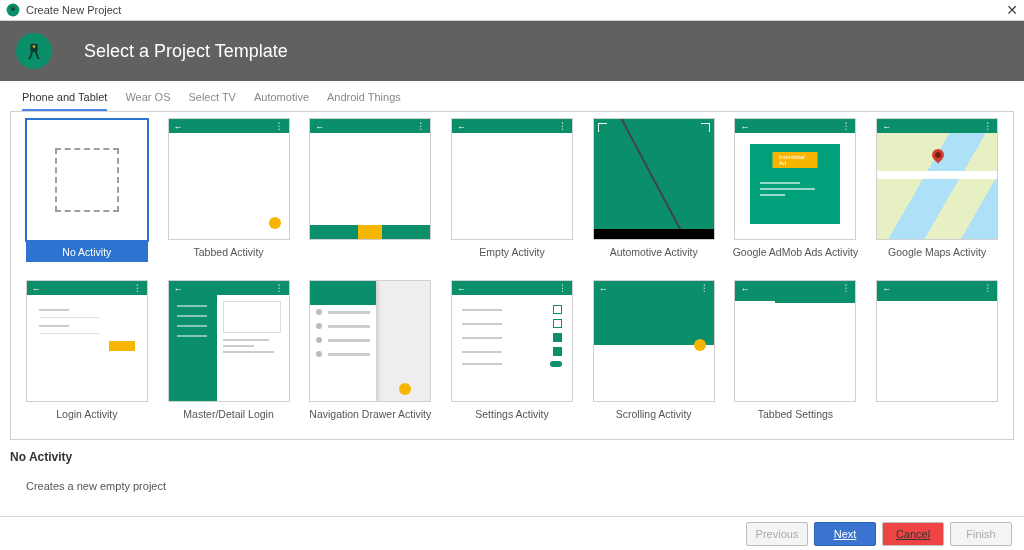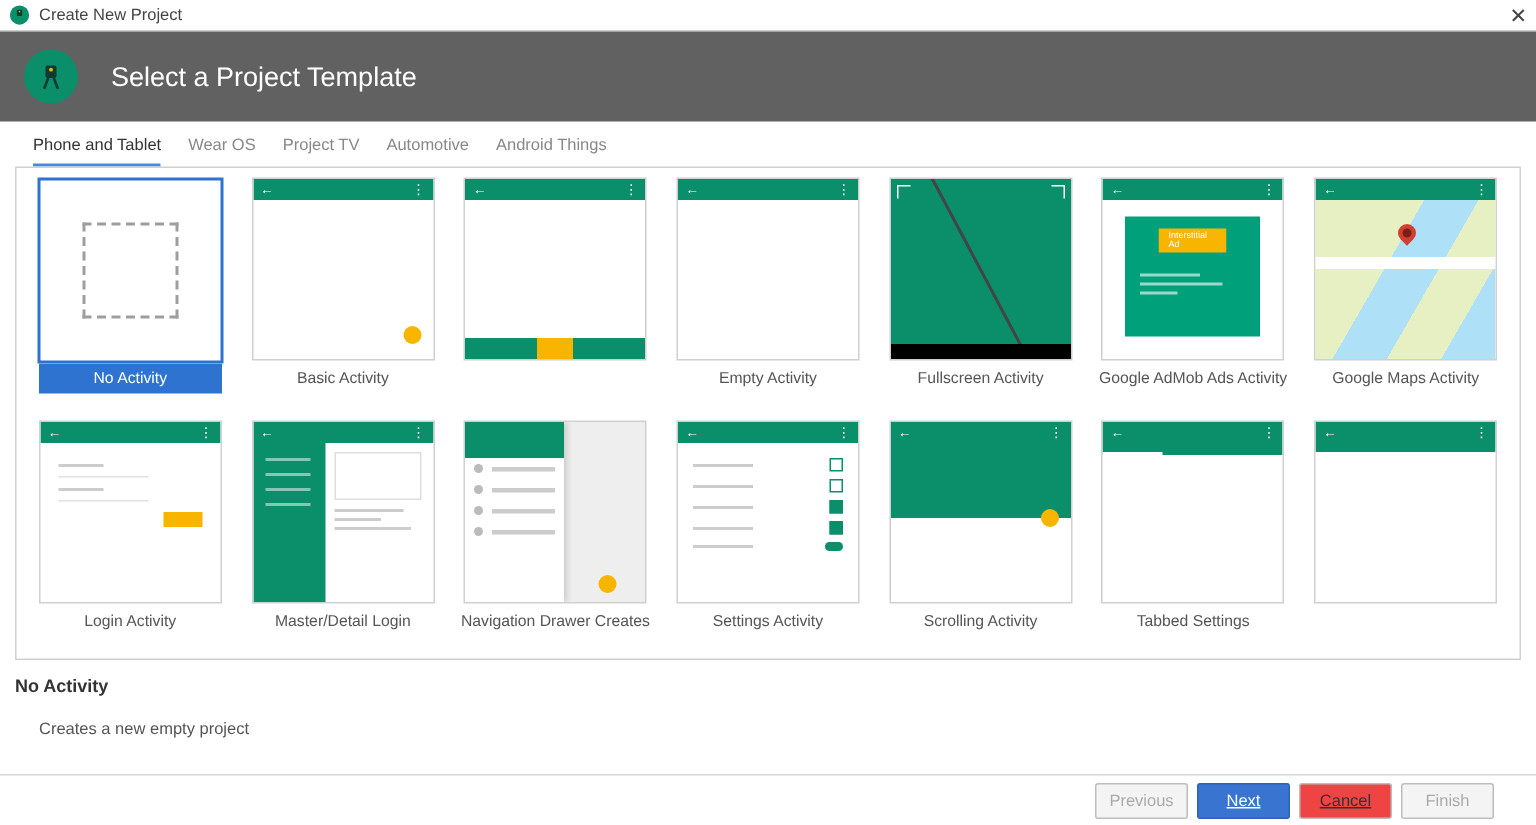--- a/index.html
+++ b/index.html
@@ -2,21 +2,21 @@
 <html><head>
 <meta charset="utf-8">
 <style>
   html,body{margin:0;padding:0;font-family:"Segoe UI",Arial,sans-serif;font-size:12px;color:#333;background:#fff;width:1024px;height:550px;overflow:hidden;}
   .titlebar{height:20px;display:flex;align-items:center;padding:0 6px;border-bottom:1px solid #d0d0d0;font-size:11px;color:#444;}
   .titlebar .spacer{flex:1;}
   .titlebar .close{font-size:14px;color:#444;cursor:pointer;}
   .logo-sm{width:14px;height:14px;margin-right:6px;display:flex;align-items:center;justify-content:center;}
   .header{background:#616161;color:#fff;height:60px;display:flex;align-items:center;padding:0 16px;}
   .header .logo{width:36px;height:36px;border-radius:50%;background:#0a8f6a;margin-right:16px;display:flex;align-items:center;justify-content:center;position:relative;}
-  .header h1{margin:6px;font-size:18px;font-weight:400;}
+  .header h1{margin:16px;font-size:18px;font-weight:400;}
   .body{display:flex;flex-direction:column;height:calc(550px - 20px - 60px);}
   .tabs{display:flex;gap:18px;padding:10px 22px 0 22px;font-size:11px;color:#888;}
   .tabs .tab{padding-bottom:6px;cursor:pointer;}
   .tabs .tab.active{color:#333;border-bottom:2px solid #4a86e8;}
   .scroll{flex:1;overflow:auto;border:1px solid #d0d0d0;margin:0 10px;position:relative;}
   .grid{display:grid;grid-template-columns:repeat(7,1fr);gap:10px 6px;padding:6px 8px;}
   .card{display:flex;flex-direction:column;align-items:center;cursor:pointer;}
   .thumb{width:120px;height:120px;border:1px solid #d0d0d0;background:#fff;position:relative;overflow:hidden;}
   .card.selected .thumb{border:2px solid #2e73d0;}
   .cap{font-size:10.5px;color:#555;margin-top:6px;text-align:center;height:24px;display:flex;align-items:flex-start;justify-content:center;}
@@ -53,21 +53,21 @@
   .settings .sq.fill{background:#0a8f6a;}
   .settings .sw{width:12px;height:6px;border-radius:3px;background:#0a8f6a;}
   .scrolling-bg{position:absolute;top:14px;left:0;right:0;height:50px;background:#0a8f6a;}
   .tabbed .tabsb{position:absolute;top:14px;left:0;right:0;height:8px;background:#0a8f6a;display:flex;}
   .tabbed .t{flex:1;}
   .tabbed .t.active{border-bottom:2px solid #fff;box-sizing:border-box;}
   .fragment .bar2{position:absolute;top:14px;left:0;right:0;height:6px;background:#0a8f6a;}
   .desc{padding:8px 10px;border-top:0;}
   .desc h3{margin:2px 0 4px 0;font-size:12px;font-weight:700;}
   .desc p{margin:16px;font-size:11px;color:#555;}
-  .footer{height:34px;border-top:1px solid #d8d8d8;display:flex;align-items:center;justify-content:flex-end;gap:6px;padding:0 28px;}
+  .footer{height:34px;border-top:1px solid #d8d8d8;display:flex;align-items:center;justify-content:flex-end;gap:6px;padding:0 12px;}
   .btnf{min-width:60px;height:22px;border:1px solid #bdbdbd;background:#ef4444;font-size:11px;border-radius:2px;display:flex;align-items:center;justify-content:center;cursor:pointer;}
   .btnf.primary{background:#3874d0;border-color:#2f62b3;color:#fff;}
   .btnf.disabled{color:#aaa;background:#f4f4f4;cursor:default;}
   .u{text-decoration:underline;}
   .maps-bg{position:absolute;inset:0;background:linear-gradient(120deg,#e7f0c3 0 40%,#aee0f7 40% 60%,#e7f0c3 60% 80%,#aee0f7 80% 100%);}
   .maps-road{position:absolute;top:52px;left:0;right:0;height:8px;background:#fff;}
   .pin{position:absolute;top:30px;left:55px;width:12px;height:12px;background:#d23f31;border-radius:50% 50% 50% 0;transform:rotate(-45deg);}
   .pin::after{content:"";position:absolute;inset:3px;border-radius:50%;background:#7a1f17;}
   .fs-diag{position:absolute;width:160px;height:2px;background:#444;top:60px;left:-20px;transform:rotate(62deg);}
   .fs-corners{position:absolute;top:4px;left:4px;right:4px;height:10px;}
@@ -101,21 +101,21 @@
         <path d="M14 13 L17 21" stroke="#0d3b2e" stroke-width="2"></path>
       </svg>
   </div>
   <h1>Select a Project Template</h1>
 </div>
 
 <div class="body">
   <div class="tabs">
     <div class="tab active">Phone and Tablet</div>
     <div class="tab">Wear OS</div>
-    <div class="tab">Project TV</div>
+    <div class="tab">Select TV</div>
     <div class="tab">Automotive</div>
     <div class="tab">Android Things</div>
   </div>
 
   <div class="scroll">
     <div class="grid">
 
       <div class="card selected">
         <div class="thumb">
             <div class="dashed-box"></div>
@@ -125,21 +125,21 @@
       </div>
 
       <div class="card">
         <div class="thumb">
           <div class="appbar">
               <span class="arr">←</span>
               <span class="dots">⋮</span>
             </div>
           <div class="fab" style="bottom:10px;right:8px;"></div>
         </div>
-        <div class="cap">Basic Activity</div>
+        <div class="cap">Tabbed Activity</div>
       </div>
 
       <div class="card">
         <div class="thumb">
           <div class="appbar">
               <span class="arr">←</span>
               <span class="dots">⋮</span>
             </div>
           <div class="botnav">
               <div class="mid"></div>
@@ -160,21 +160,21 @@
       <div class="card">
         <div class="thumb">
           <div class="fullscreen-bg"></div>
           <div class="fs-corners">
               <span class="tl"></span>
               <span class="tr"></span>
             </div>
           <div class="fs-diag"></div>
           <div class="phonebar"></div>
         </div>
-        <div class="cap">Fullscreen Activity</div>
+        <div class="cap">Automotive Activity</div>
       </div>
 
       <div class="card">
         <div class="thumb">
           <div class="appbar">
               <span class="arr">←</span>
               <span class="dots">⋮</span>
             </div>
           <div class="admob">
             <div class="tag">Interstitial Ad</div>
@@ -253,21 +253,21 @@
                 <div class="dot"></div>
                 <div class="bar"></div>
               </div>
             <div class="row">
                 <div class="dot"></div>
                 <div class="bar"></div>
               </div>
             <div class="fab"></div>
           </div>
         </div>
-        <div class="cap">Navigation Drawer Creates</div>
+        <div class="cap">Navigation Drawer Activity</div>
       </div>
 
       <div class="card">
         <div class="thumb settings">
           <div class="appbar">
               <span class="arr">←</span>
               <span class="dots">⋮</span>
             </div>
           <div class="row" style="top:24px;">
               <div class="lab"></div>

